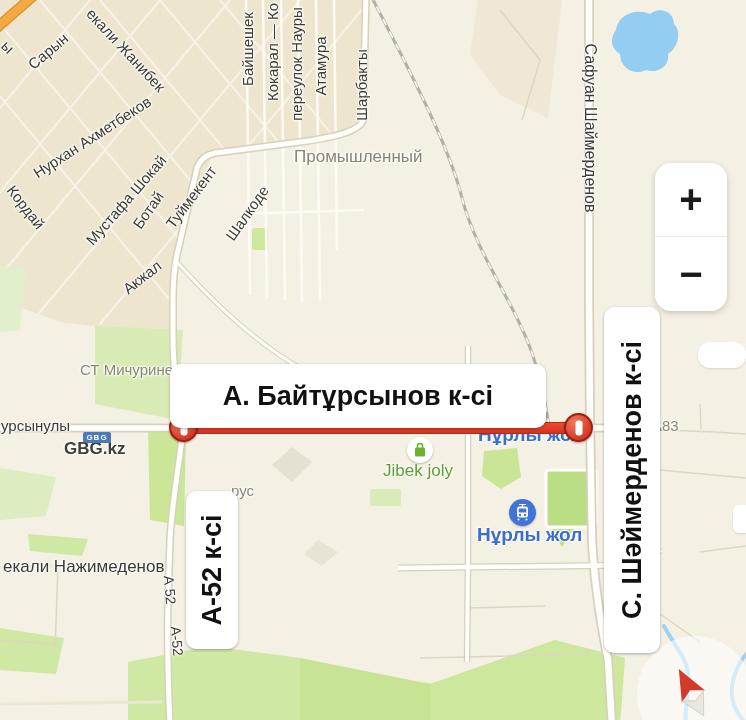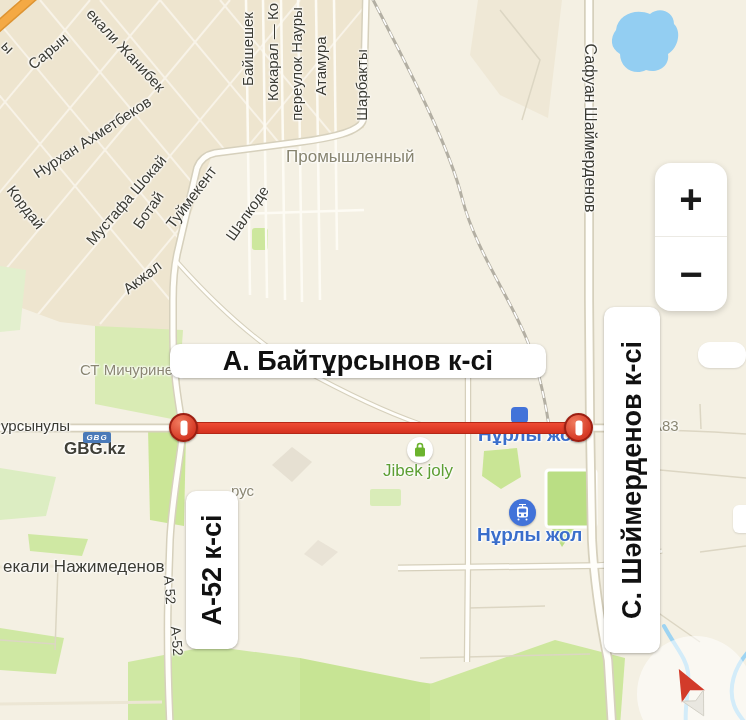--- a/index.html
+++ b/index.html
@@ -31,21 +31,21 @@
   .zoombar{position:absolute;left:655px;top:163px;width:72px;height:148px;background:#fff;
            border-radius:16px;z-index:6;box-shadow:0 2px 6px rgba(0,0,0,.18);}
   .zoombar .zbtn{width:72px;height:74px;display:flex;align-items:center;justify-content:center;
                  font-size:40px;font-weight:bold;color:#1a1a1a;cursor:pointer;box-sizing:border-box;}
   .zoombar .zbtn.zi{border-bottom:1px solid #eceae4;}
   .compass{position:absolute;left:637px;top:636px;width:116px;height:116px;border-radius:50%;
            background:rgba(255,255,255,.55);z-index:2;}
   .poi-circle{position:absolute;border-radius:50%;z-index:2;}
   .gbg-logo{position:absolute;left:83px;top:432px;width:28px;height:11px;background:#4a7ab8;
             color:#fff;font-size:8px;font-weight:bold;text-align:center;line-height:11px;
-            letter-spacing:1px;border-radius:2px;z-index:2;font-style:italic;}
+            letter-spacing:1px;border-radius:2px;z-index:2;}
   .metro-sliver{position:absolute;left:511px;top:407px;width:17px;height:16px;background:#4273d9;
                 border-radius:4px;z-index:1;}
   .white-chip{position:absolute;background:#fff;z-index:1;box-shadow:0 1px 2px rgba(0,0,0,.12);}
 </style>
 </head>
 <body>
 
 <div class="stage">
 
   <svg class="base" width="746" height="720" viewBox="0 0 746 720">
@@ -171,21 +171,21 @@
   <div class="lbl ctr" style="left:148px;top:210px;transform:translate(-50%,-50%) rotate(-55deg)">Ботай</div>
   <div class="lbl ctr" style="left:191px;top:197px;transform:translate(-50%,-50%) rotate(-53deg)">Туймекент</div>
   <div class="lbl ctr" style="left:247px;top:213px;transform:translate(-50%,-50%) rotate(-55deg)">Шалкоде</div>
   <div class="lbl ctr" style="left:142px;top:277px;transform:translate(-50%,-50%) rotate(-38deg)">Акжал</div>
   <div class="lbl ctr" style="left:247px;top:49px;transform:translate(-50%,-50%) rotate(-90deg)">Байшешек</div>
   <div class="lbl ctr" style="left:272px;top:52px;transform:translate(-50%,-50%) rotate(-90deg)">Кокарал — Ко</div>
   <div class="lbl ctr" style="left:296px;top:64px;transform:translate(-50%,-50%) rotate(-90deg)">переулок Науры</div>
   <div class="lbl ctr" style="left:320px;top:66px;transform:translate(-50%,-50%) rotate(-90deg)">Атамура</div>
   <div class="lbl ctr" style="left:361px;top:85px;transform:translate(-50%,-50%) rotate(-90deg)">Шарбакты</div>
   <div class="lbl ctr sz17" style="left:590px;top:128px;transform:translate(-50%,-50%) rotate(90deg);font-size:16px">Сафуан Шаймерденов</div>
-  <div class="lbl big-gray" style="left:286px;top:147px">Промышленный</div>
+  <div class="lbl big-gray" style="left:294px;top:147px">Промышленный</div>
   <div class="lbl gray" style="left:80px;top:361px">СТ Мичуринец</div>
   <div class="lbl" style="left:1px;top:417px">урсынулы</div>
   <div class="lbl gray" style="left:231px;top:482px">рус</div>
   <div class="lbl gray" style="left:652px;top:417px">А83</div>
   <div class="lbl ctr" style="left:170px;top:590px;transform:translate(-50%,-50%) rotate(85deg);font-size:14px">А 52</div>
   <div class="lbl ctr" style="left:177px;top:641px;transform:translate(-50%,-50%) rotate(85deg);font-size:14px">А-52</div>
   <div class="lbl sz17" style="left:3px;top:557px">екали Нажимеденов</div>
   <div class="lbl dark" style="left:64px;top:439px">GBG.kz</div>
   <div class="lbl green" style="left:383px;top:461px">Jibek joly</div>
   <div class="lbl blue" style="left:478px;top:424px;z-index:1">Нұрлы жол</div>
@@ -212,21 +212,21 @@
   </div>
 
   <div class="redline"></div>
   <div class="closure" style="left:169px;top:413px">
       <div class="bar"></div>
     </div>
   <div class="closure" style="left:564px;top:413px">
       <div class="bar"></div>
     </div>
 
-  <div class="badge-box" style="left:170px;top:344px;width:376px;height:34px">
+  <div class="badge-box" style="left:170px;top:364px;width:376px;height:64px">
     <span class="t h">А. Байтұрсынов к-сі</span>
   </div>
   <div class="badge-box" style="left:186px;top:491px;width:52px;height:158px">
     <span class="t v">А-52 к-сі</span>
   </div>
   <div class="badge-box" style="left:604px;top:307px;width:56px;height:346px">
     <span class="t v">С. Шәймерденов к-сі</span>
   </div>
 
   <div class="zoombar">

